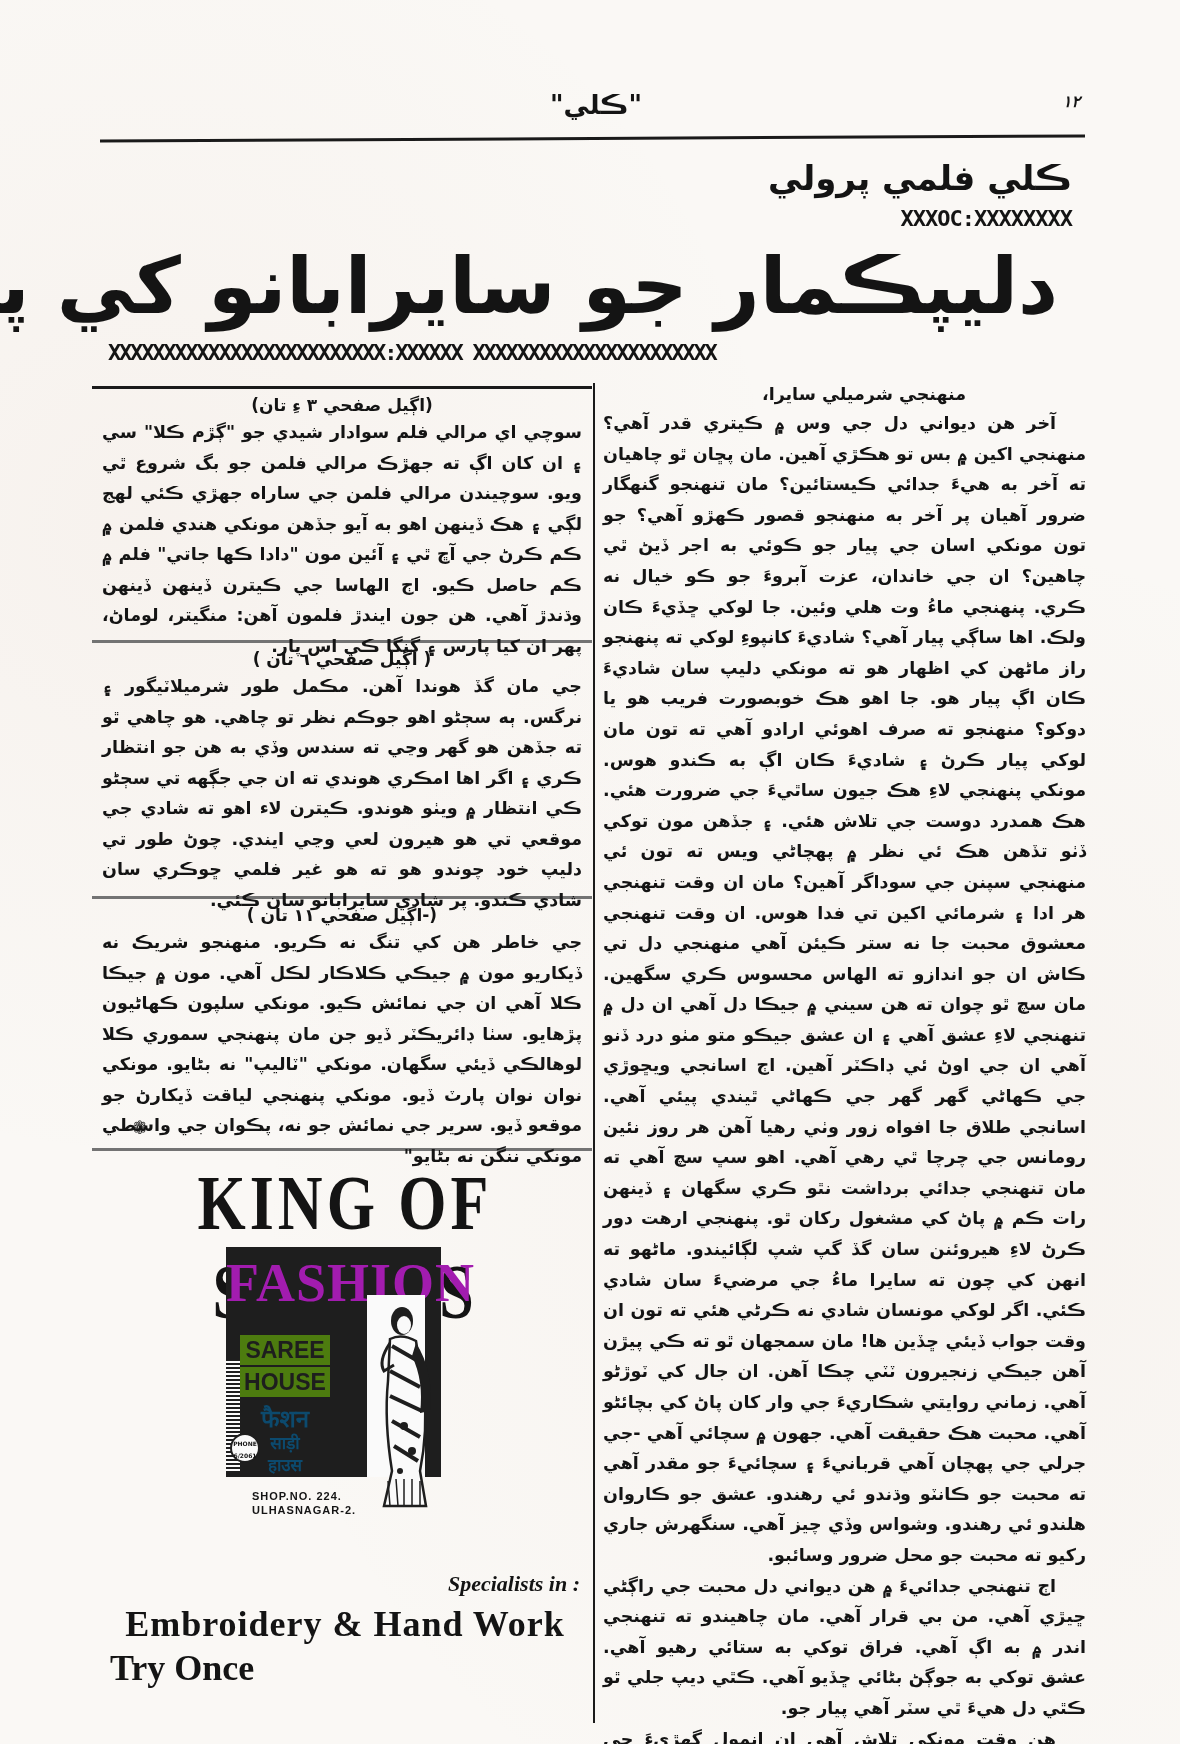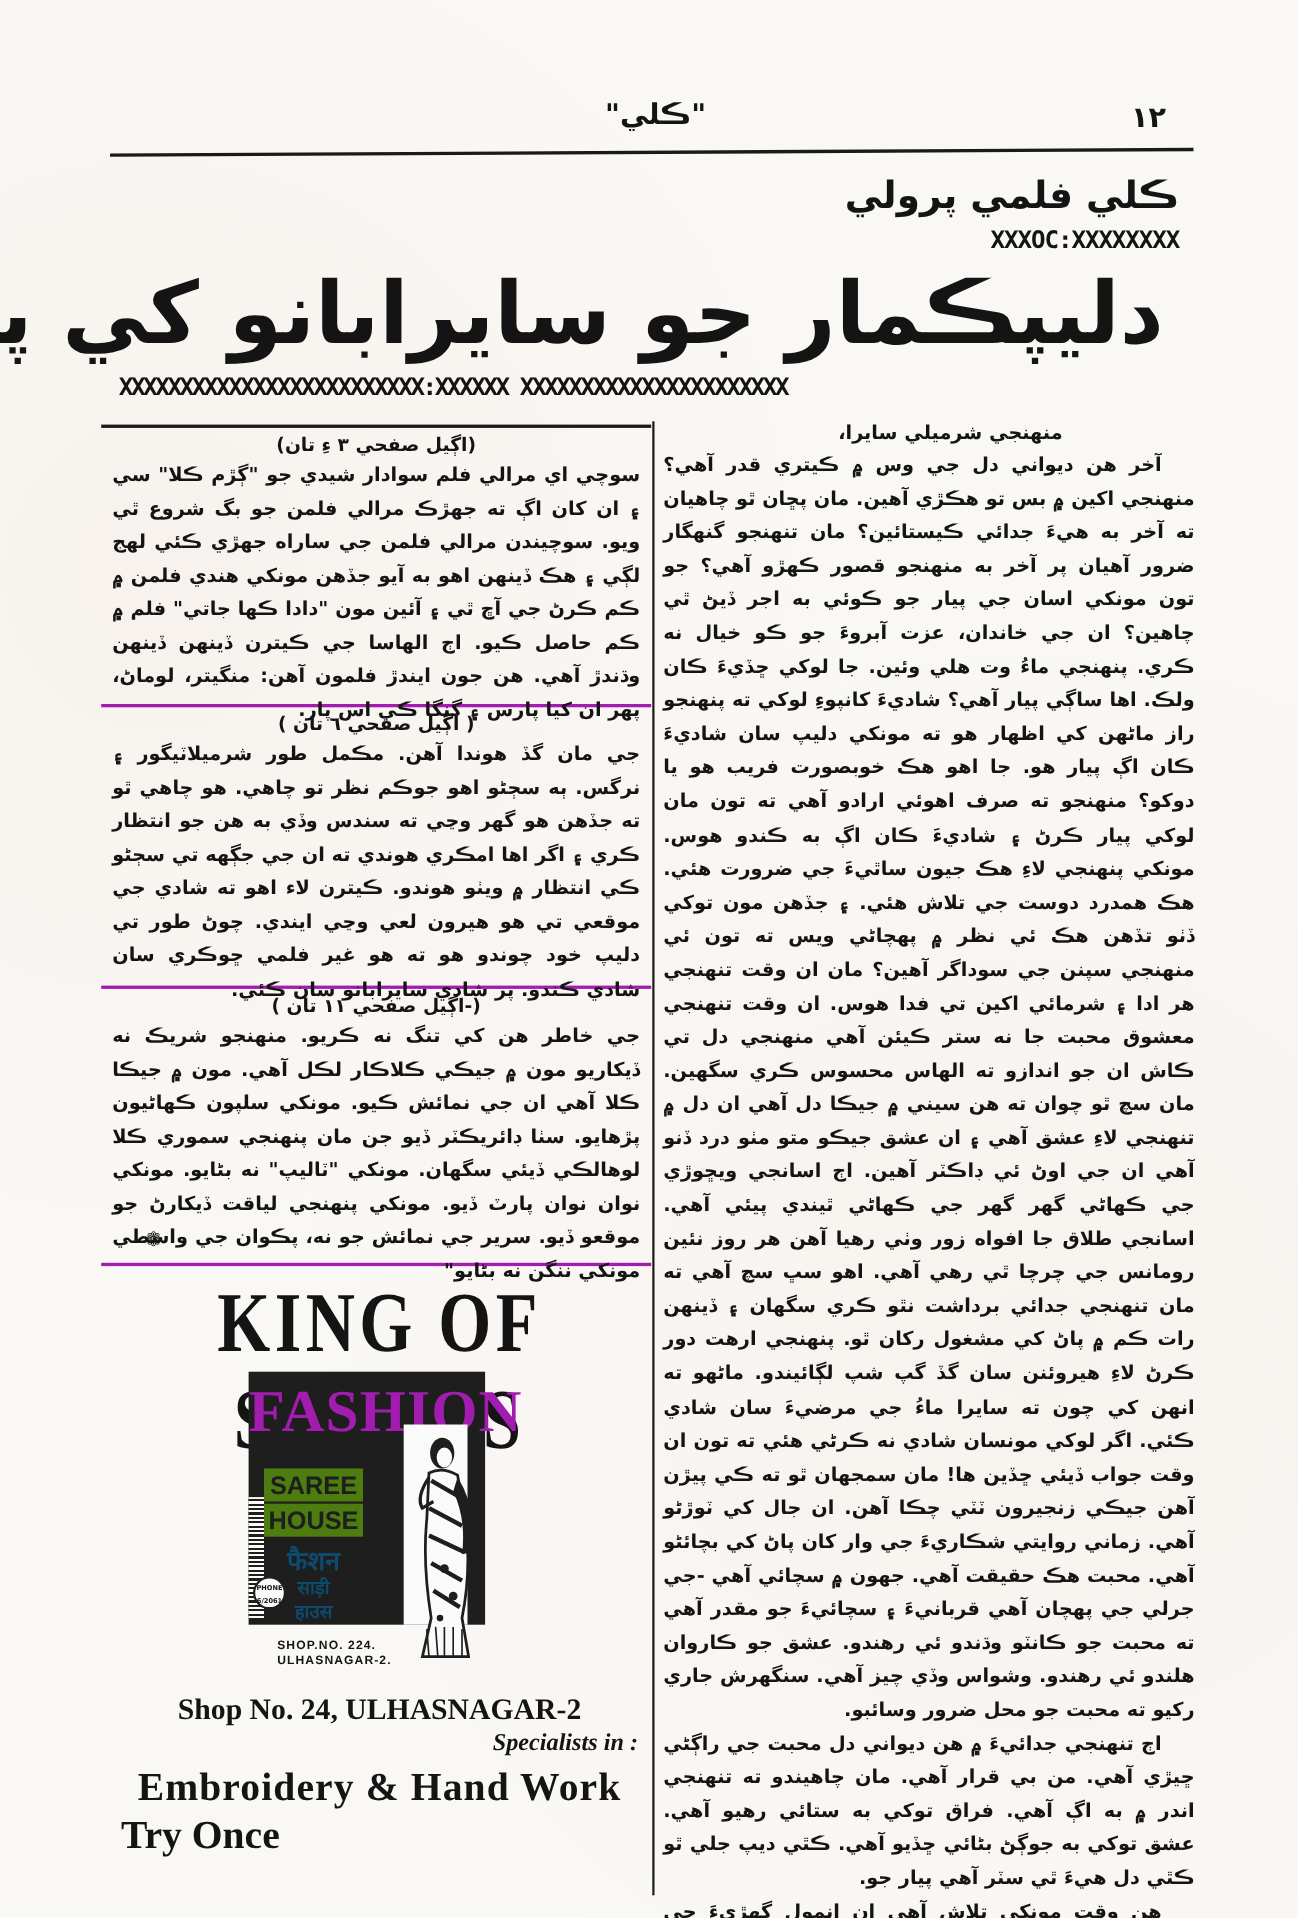--- a/index.html
+++ b/index.html
@@ -11,21 +11,21 @@
         radial-gradient(circle at 80% 70%, rgba(200,160,140,0.06) 0, transparent 45%);
       font-family: "DejaVu Sans", sans-serif;
       color: #141414;
       position: relative;
       overflow: hidden;
     }
     .page { position: absolute; left: 0; top: 0; width: 1180px; height: 1744px; }
 
     
     .running-head { position: absolute; left: 100px; top: 88px; width: 985px; height: 48px; }
-    .page-number { position: absolute; right: 25px; top: 4px; font-size: 26px; font-weight: bold; }
+    .page-number { position: absolute; right: 5px; top: 4px; font-size: 16px; font-weight: bold; font-style: italic; }
     .magazine-name { position: absolute; left: 450px; top: 2px; font-size: 26px; font-weight: bold; }
     .head-rule { position: absolute; left: 100px; top: 137px; width: 985px; height: 3px; background: #1a1a1a; transform: rotate(-0.3deg); }
 
     
     .section-label { position: absolute; right: 108px; top: 158px; font-size: 34px; font-weight: bold; direction: rtl; }
     .section-ornament { position: absolute; right: 108px; top: 206px; font-family: "DejaVu Sans Mono", monospace; font-size: 22px; font-weight: bold; letter-spacing: -1px; }
     .headline {
       position: absolute; left: 108px; top: 236px; width: 950px; height: 100px;
       font-size: 78px; font-weight: bold; direction: rtl; text-align: center;
       line-height: 100px; white-space: nowrap; letter-spacing: -2px;
@@ -34,21 +34,21 @@
       position: absolute; left: 108px; top: 340px; width: 940px;
       font-family: "DejaVu Sans Mono", monospace; font-size: 22px; font-weight: bold;
       letter-spacing: -2.2px; white-space: nowrap; overflow: hidden;
     }
 
     
     .col-divider { position: absolute; left: 593px; top: 383px; width: 2px; height: 1340px; background: #1a1a1a; }
     .left-top-rule { position: absolute; left: 92px; top: 386px; width: 500px; height: 3px; background: #1a1a1a; }
     .left-col { position: absolute; left: 92px; top: 389px; width: 500px; }
 
-    .continuation-box { position: relative; border-bottom: 3px solid #a21caf; padding: 4px 10px 16px 10px; }
+    .continuation-box { position: relative; border-bottom: 3px solid #737373; padding: 4px 10px 16px 10px; }
     .continuation-box .cont-heading {
       text-align: center; direction: rtl; font-size: 17px; font-weight: bold; line-height: 24px;
     }
     .continuation-box .cont-body {
       direction: rtl; text-align: justify; text-align-last: right;
       font-size: 17.5px; font-weight: bold; line-height: 30.5px;
     }
     .box1 { height: 254px; }
     .box2 { height: 256px; }
     .box3 { height: 252px; }
@@ -175,21 +175,20 @@
         <path d="M36 42 Q24 60 30 70 L40 64" fill="none" stroke="#1e1e1e" stroke-width="3"></path>
         <path d="M34 180 L36 205 M42 178 L44 205 M50 178 L50 205 M58 178 L58 205 M66 180 L66 205" stroke="#1e1e1e" stroke-width="1.5"></path>
         <circle cx="50" cy="125" r="4" fill="#1e1e1e"></circle>
         <circle cx="58" cy="150" r="4" fill="#1e1e1e"></circle>
         <circle cx="46" cy="170" r="3" fill="#1e1e1e"></circle>
       </svg>
       <div class="shop-small">
         <div>SHOP.NO. 224.</div>
         <div>ULHASNAGAR-2.</div>
       </div>
-      <div class="shop-main">Shop No. 24, ULHASNAGAR-2</div>
       <div class="specialists">Specialists in :</div>
       <div class="spec-main">Embroidery &amp; Hand Work</div>
       <div class="try-once">Try Once</div>
     </section>
   </div>
 
   <article class="right-col">
     <p class="article-para first">منهنجي شرميلي سايرا،</p>
     <p class="article-para indent">آخر هن ديواني دل جي وس ۾ ڪيتري قدر آهي؟ منهنجي اکين ۾ بس تو هڪڙي آهين. مان پڇان ٿو چاهيان ته آخر به هيءَ جدائي ڪيستائين؟ مان تنهنجو گنهگار ضرور آهيان پر آخر به منهنجو قصور ڪهڙو آهي؟ جو تون مونکي اسان جي پيار جو ڪوئي به اجر ڏيڻ ٿي چاهين؟ ان جي خاندان، عزت آبروءَ جو ڪو خيال نه ڪري. پنهنجي ماءُ وت هلي وئين. جا لوکي ڇڏيءَ ڪان ولڪ. اها ساڳي پيار آهي؟ شاديءَ کانپوءِ لوکي ته پنهنجو راز ماڻهن کي اظهار هو ته مونکي دليپ سان شاديءَ ڪان اڳ پيار هو. جا اهو هڪ خوبصورت فريب هو يا دوکو؟ منهنجو ته صرف اهوئي ارادو آهي ته تون مان لوکي پيار ڪرڻ ۽ شاديءَ ڪان اڳ به ڪندو هوس. مونکي پنهنجي لاءِ هڪ جيون ساٿيءَ جي ضرورت هئي. هڪ همدرد دوست جي تلاش هئي. ۽ جڏهن مون توکي ڏٺو تڏهن هڪ ئي نظر ۾ پهچاڻي ويس ته تون ئي منهنجي سپنن جي سوداگر آهين؟ مان ان وقت تنهنجي هر ادا ۽ شرمائي اکين تي فدا هوس. ان وقت تنهنجي معشوق محبت جا نه ستر ڪيئن آهي منهنجي دل تي ڪاش ان جو اندازو ته الهاس محسوس ڪري سگهين. مان سچ ٿو چوان ته هن سيني ۾ جيڪا دل آهي ان دل ۾ تنهنجي لاءِ عشق آهي ۽ ان عشق جيڪو متو مٺو درد ڏنو آهي ان جي اوڻ ئي ڊاڪٽر آهين. اڄ اسانجي ويڇوڙي جي ڪهاڻي گهر گهر جي ڪهاڻي ٿيندي پيئي آهي. اسانجي طلاق جا افواه زور وٺي رهيا آهن هر روز نئين رومانس جي چرچا ٿي رهي آهي. اهو سڀ سچ آهي ته مان تنهنجي جدائي برداشت نٿو ڪري سگهان ۽ ڏينهن رات ڪم ۾ پاڻ کي مشغول رکان ٿو. پنهنجي ارهت دور ڪرڻ لاءِ هيروئنن سان گڏ گپ شپ لڳائيندو. ماڻهو ته انهن کي چون ته سايرا ماءُ جي مرضيءَ سان شادي ڪئي. اگر لوکي مونسان شادي نه ڪرڻي هئي ته تون ان وقت جواب ڏيئي ڇڏين ها! مان سمجهان ٿو ته ڪي پيڙن آهن جيڪي زنجيرون ٽٽي چڪا آهن. ان جال کي ٽوڙڻو آهي. زماني روايتي شڪاريءَ جي وار کان پاڻ کي بچائڻو آهي. محبت هڪ حقيقت آهي. جهون ۾ سچائي آهي -جي جرلي جي پهچان آهي قربانيءَ ۽ سچائيءَ جو مقدر آهي ته محبت جو ڪانٽو وڌندو ئي رهندو. عشق جو ڪاروان هلندو ئي رهندو. وشواس وڏي چيز آهي. سنگهرش جاري رکيو ته محبت جو محل ضرور وسائبو.</p>
     <p class="article-para indent">اڄ تنهنجي جدائيءَ ۾ هن ديواني دل محبت جي راڳڻي ڇيڙي آهي. من بي قرار آهي. مان چاهيندو ته تنهنجي اندر ۾ به اڳ آهي. فراق توکي به ستائي رهيو آهي. عشق توکي به جوڳڻ بڻائي ڇڏيو آهي. ڪٿي ديپ جلي ٿو ڪٿي دل هيءَ ٿي سٽر آهي پيار جو.</p>

